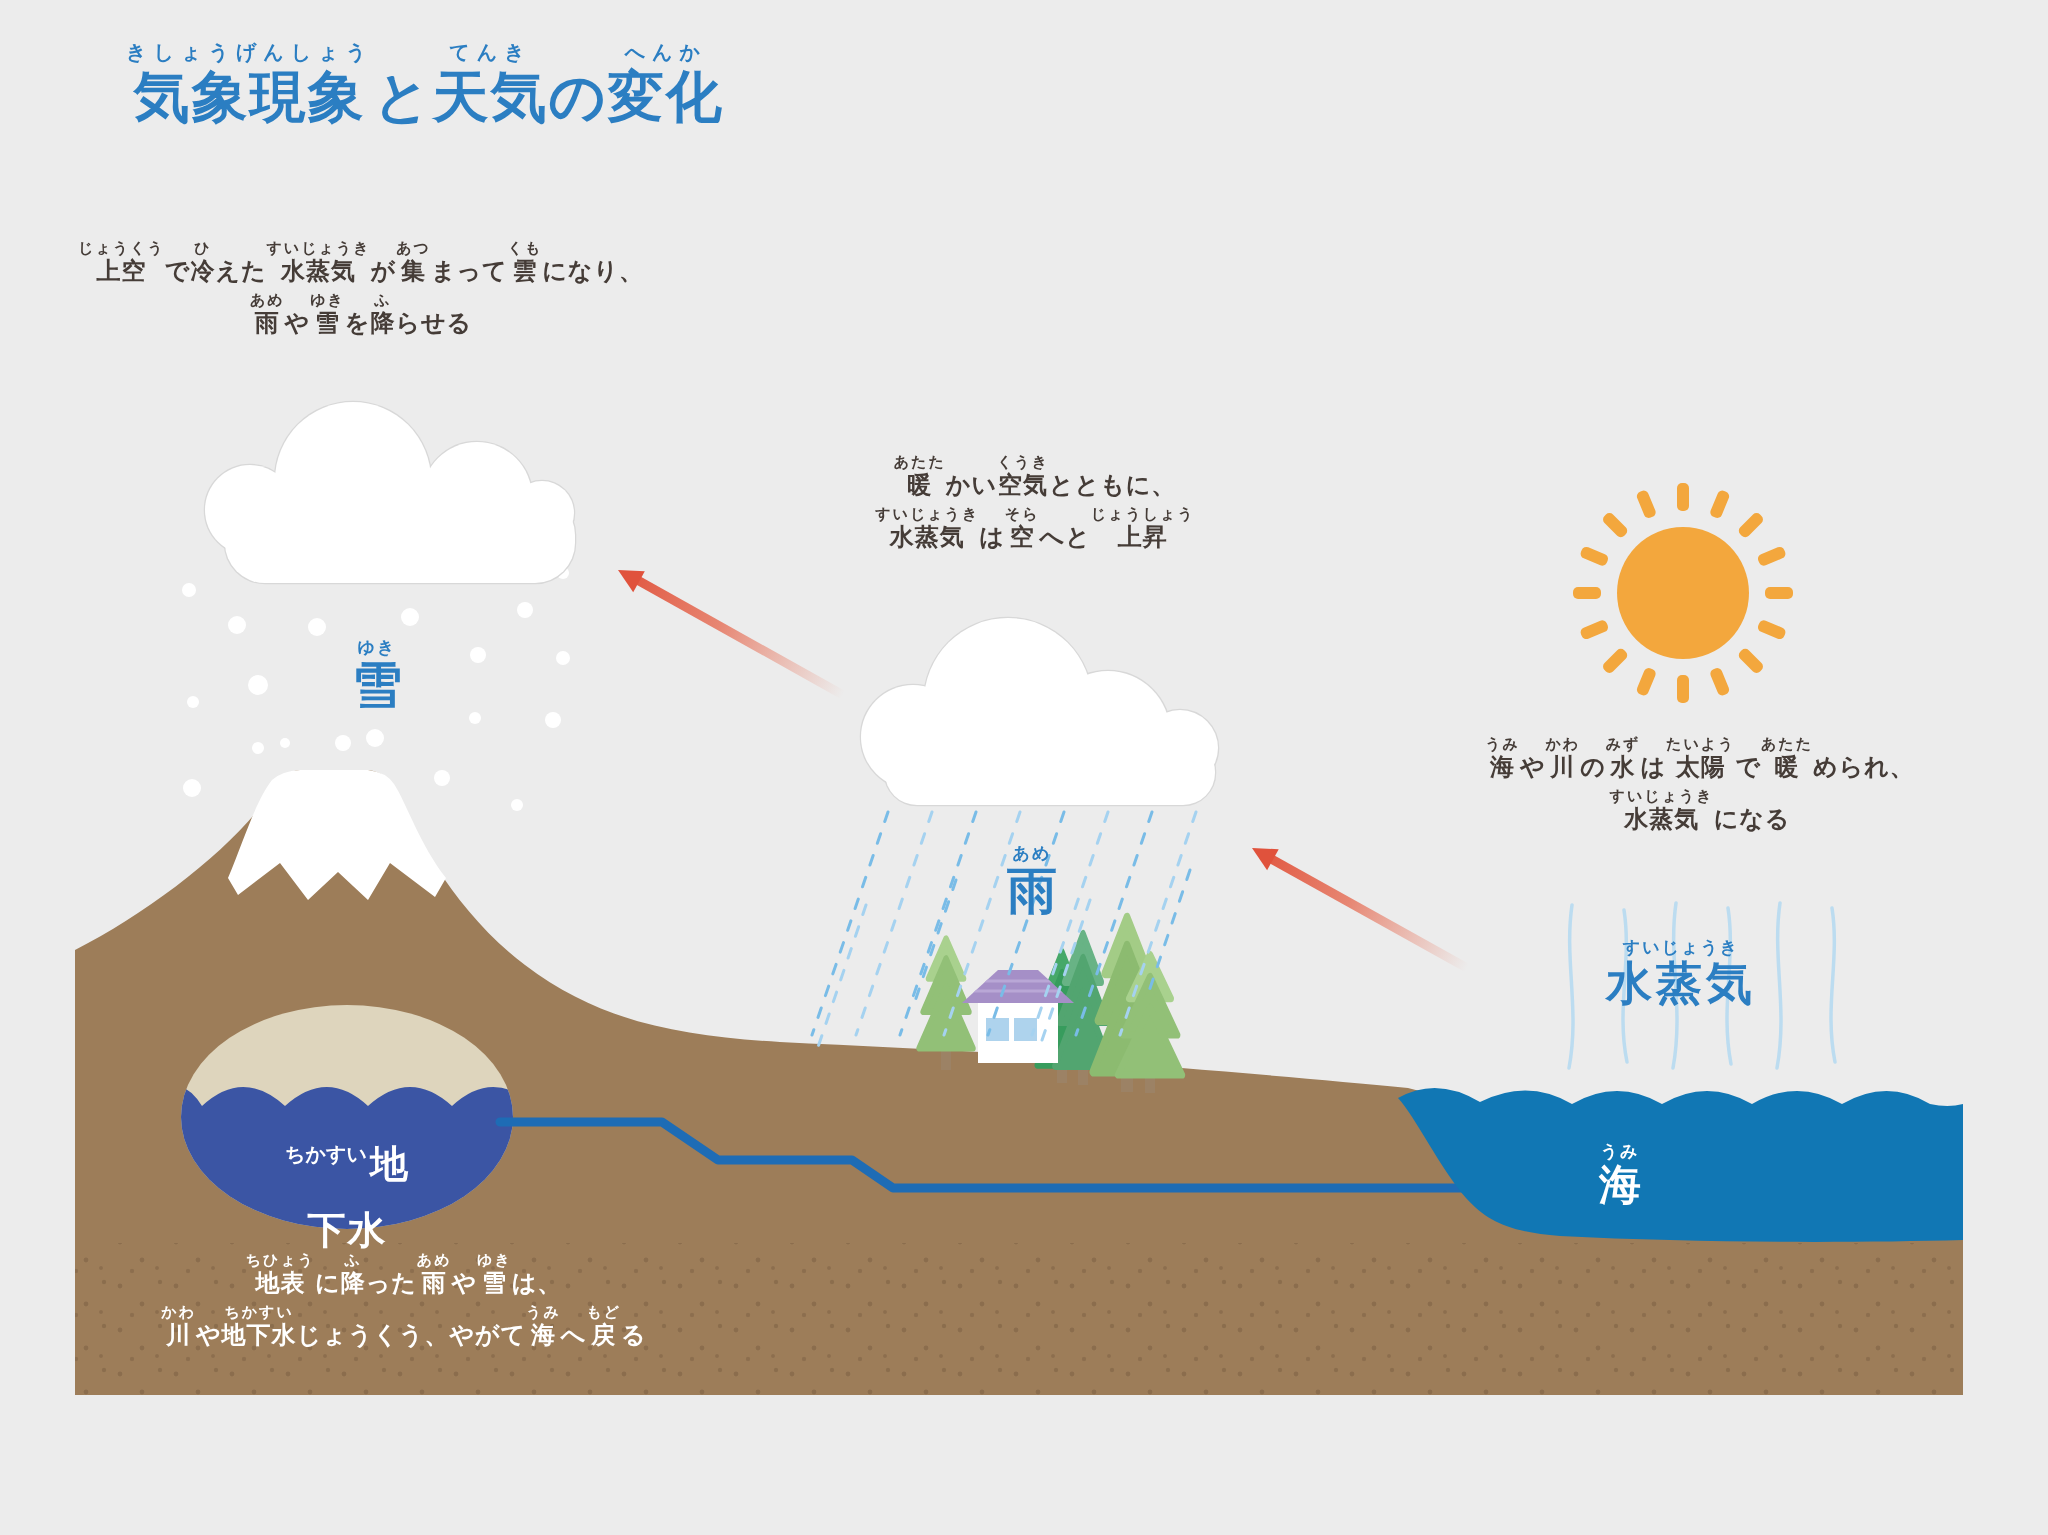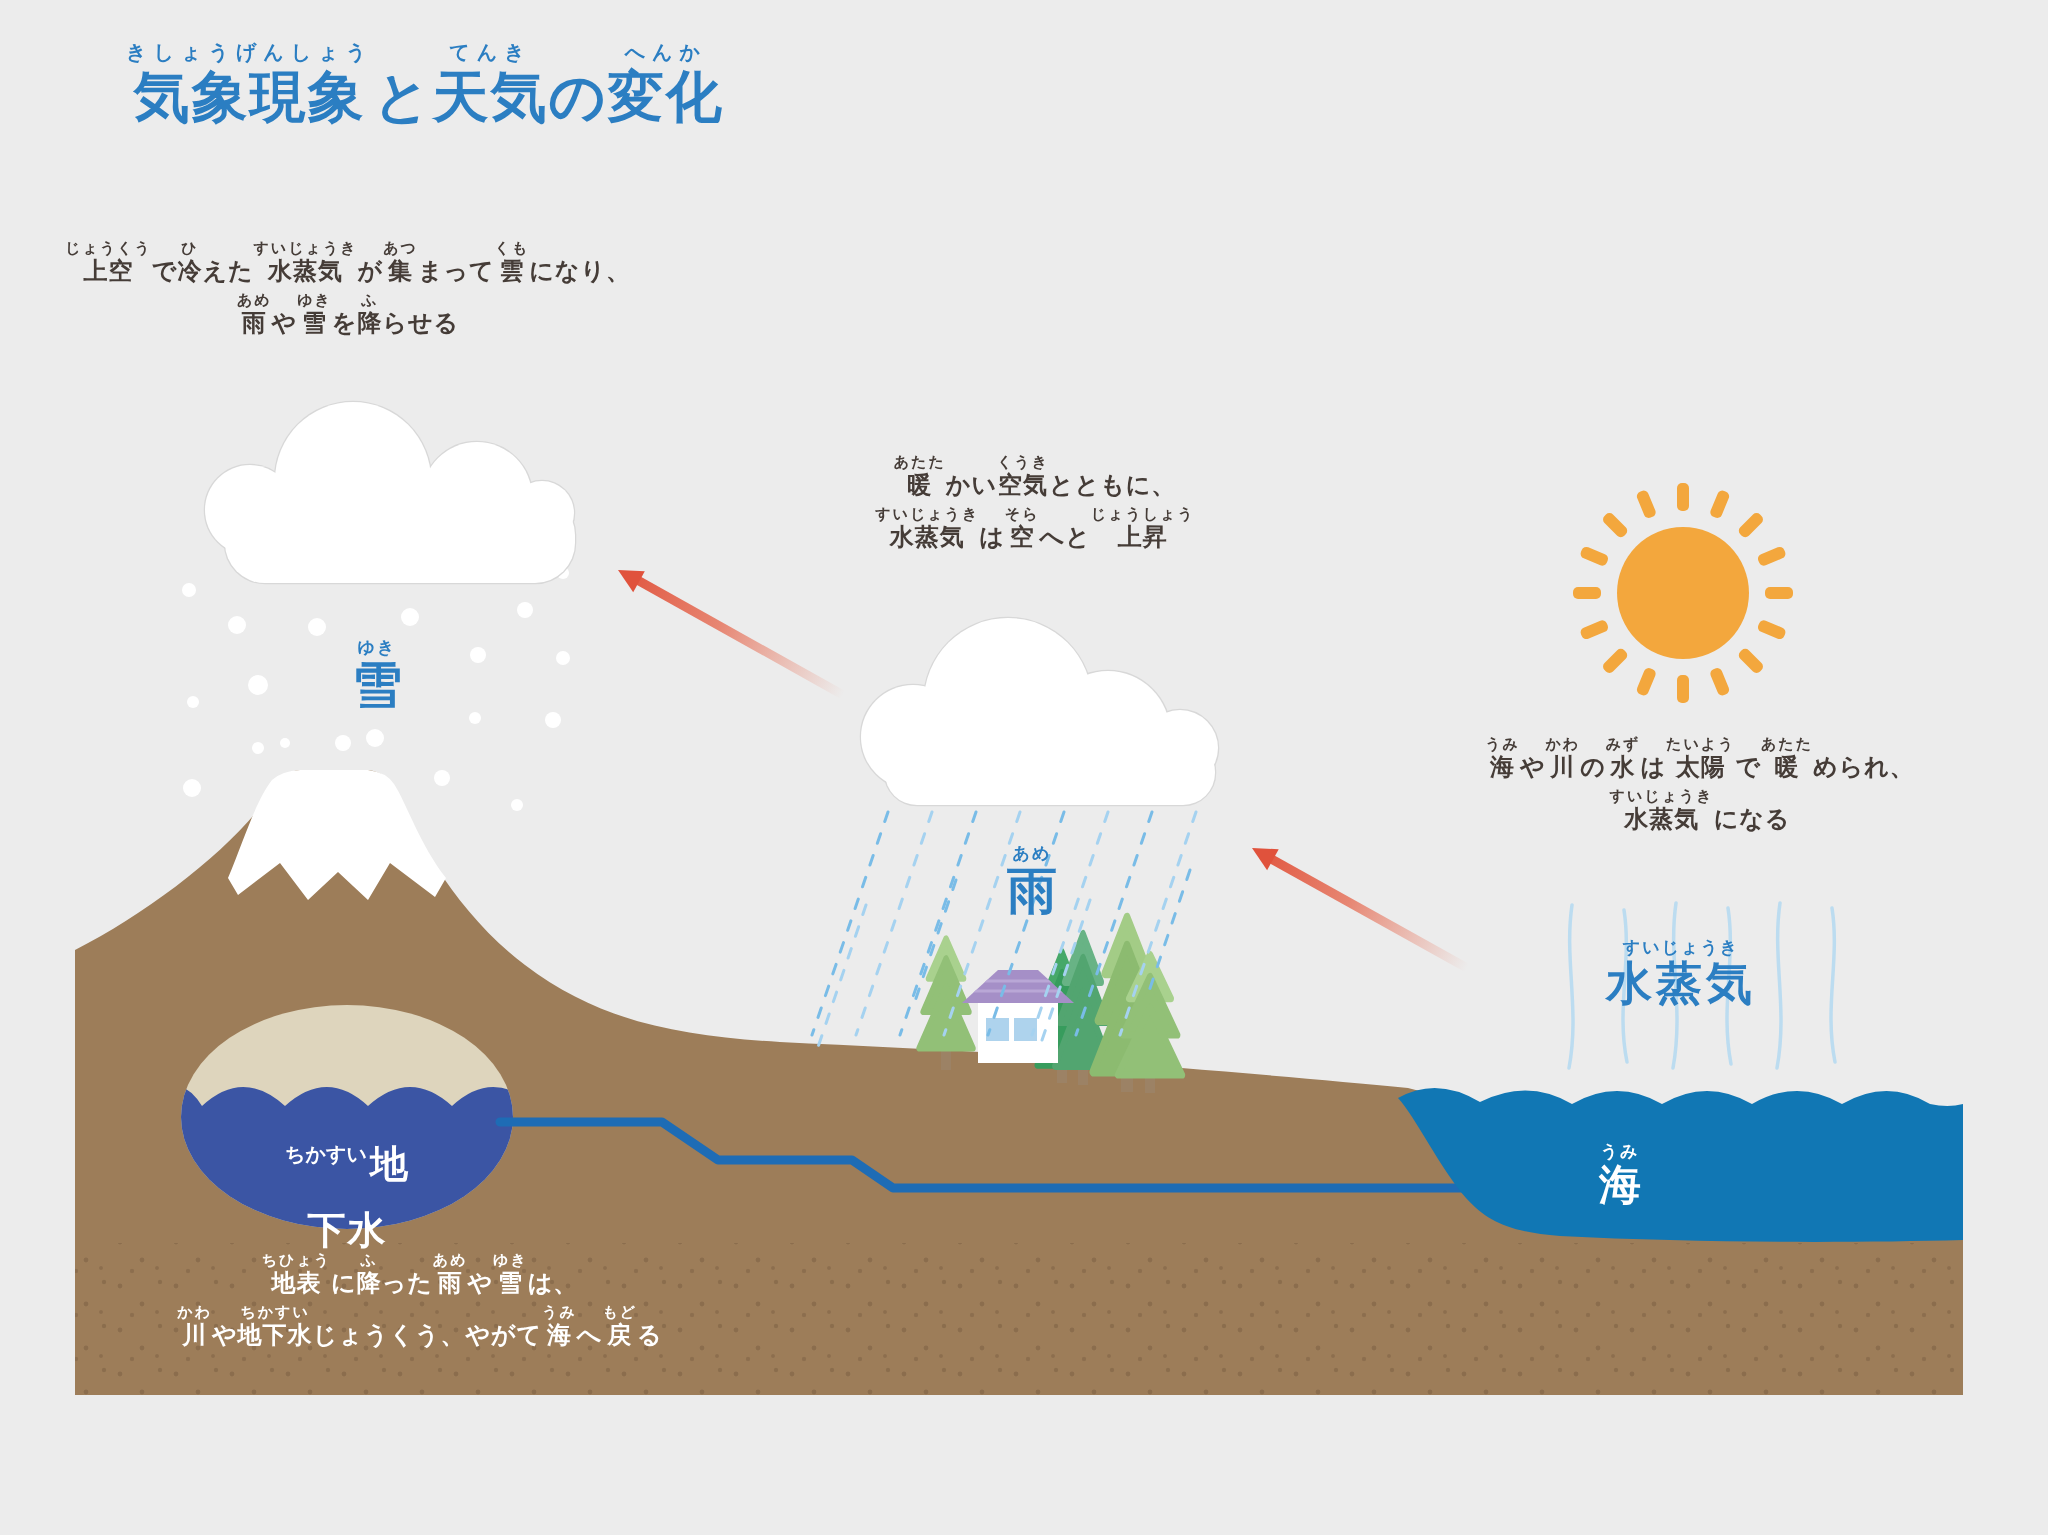--- a/index.html
+++ b/index.html
@@ -14,24 +14,24 @@
   .skana{font-size:20px;align-self:center;margin-right:3px;line-height:1;}
   
   .title{left:80px;top:38px;color:#2b7ec2;margin-left:46px;}
   .title .rt{font-size:20px;height:28px;line-height:28px;letter-spacing:7px;}
   .title .bs{font-size:56px;letter-spacing:2px;}
   .title .rline{justify-content:flex-start;}
   
   .note{color:#453c37;}
   .note .bs{font-size:24px;letter-spacing:1px;}
   .note .rline{margin-bottom:6px;}
-  .note-cloud{left:58px;top:238px;width:580px;}
+  .note-cloud{left:71px;top:238px;width:580px;}
   .note-rise{left:835px;top:452px;width:400px;}
   .note-sun{left:1450px;top:734px;width:500px;}
-  .note-ground{left:110px;top:1250px;width:620px;color:#ffffff;}
+  .note-ground{left:94px;top:1250px;width:620px;color:#ffffff;}
   
   .lbl{color:#2b7ec2;}
   .lbl .rt{font-size:17px;height:22px;line-height:22px;}
   .lbl .bs{font-size:50px;}
   .lbl-snow{left:327px;top:636px;width:100px;}
   .lbl-rain{left:982px;top:842px;width:100px;}
   .lbl-vapor{left:1571px;top:936px;width:220px;}
   .lbl-vapor .bs{font-size:46px;letter-spacing:4px;}
   .lbl-sea{left:1575px;top:1140px;width:90px;color:#ffffff;}
   .lbl-sea .bs{font-size:42px;}

